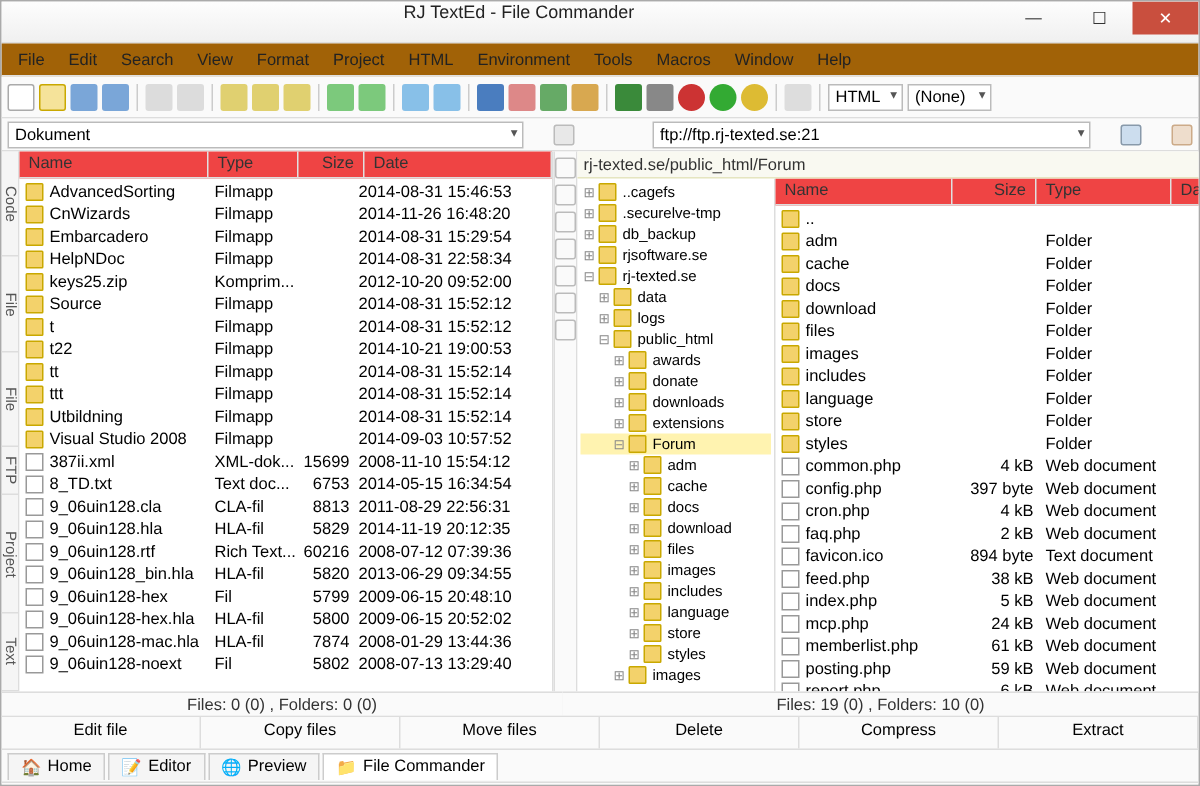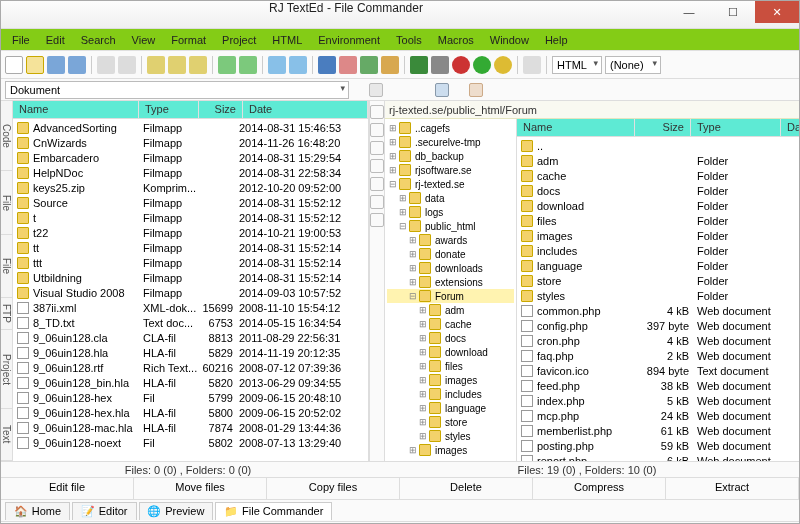--- a/index.html
+++ b/index.html
@@ -2,36 +2,36 @@
 <html><head>
 <meta charset="utf-8">
 <style>
 * { box-sizing: border-box; margin: 0; padding: 0; font-family: "Segoe UI", Tahoma, sans-serif; font-size: 11px; }
 body { background: #f0f0f0; width: 800px; height: 524px; overflow: hidden; border: 1px solid #aaa; }
 .titlebar { height: 28px; background: linear-gradient(#fdfdfd,#f0f0f0); display:flex; align-items:flex-start; border-bottom:1px solid #ddd;}
 .titlebar-title { flex:1; text-align:center; color:#222; font-size:12px; }
 .win-btns { display:flex; }
 .win-btn { width: 44px; height: 22px; display:flex; align-items:center; justify-content:center; color:#333; }
 .win-close { background:#c94f3e; color:#fff; }
-.menubar { height:22px; background:#84cc16; display:flex; align-items:center; padding:0 4px; gap:2px; border-bottom:1px solid #e0e0e0;}
+.menubar { height:22px; background:#a16207; display:flex; align-items:center; padding:0 4px; gap:2px; border-bottom:1px solid #e0e0e0;}
 .menu-item { padding:2px 7px; color:#222; }
 .toolbar { height:28px; background:#fafafa; display:flex; align-items:center; padding:0 4px; gap:3px; border-bottom:1px solid #ddd; overflow:hidden;}
 .tb-icon { width:18px; height:18px; border-radius:2px; display:inline-block; }
 .tb-sep { width:1px; height:18px; background:#ccc; margin:0 2px;}
 .dd { height:18px; border:1px solid #bbb; background:#fff; padding:0 14px 0 4px; font-size:11px; display:flex; align-items:center; position:relative;}
 .dd::after{content:"▾"; position:absolute; right:3px; top:1px; font-size:9px; color:#555;}
 .addrbar { height:22px; background:#fafafa; display:flex; align-items:center; gap:20px; padding:0 4px; border-bottom:1px solid #ddd;}
 .addrbox { flex:1; height:18px; border:1px solid #bbb; background:#fff; padding:0 4px; display:flex; align-items:center; overflow:hidden; white-space:nowrap;}
 .addrbox.half { flex:0 0 344px; }
 .main { display:flex; height:360px; }
 .vtab { width:14px; background:#f5f5f5; display:flex; flex-direction:column; border-right:1px solid #ddd;}
 .vtab span { writing-mode:vertical-rl; text-orientation:mixed; font-size:10px; color:#555; padding:6px 0; border-bottom:1px solid #ddd; text-align:center;}
 .panel { flex:1; display:flex; flex-direction:column; background:#fff; border-right:1px solid #ddd;}
 .breadcrumb { height:18px; background:#f9f9f1; border-bottom:1px solid #e5e5c0; padding:0 4px; display:flex; align-items:center; color:#333;}
-.listhdr { height:18px; background:#5eead4; border-bottom:1px solid #ddd; display:flex;}
+.listhdr { height:18px; background:#ef4444; border-bottom:1px solid #ddd; display:flex;}
 .listhdr div { padding:2px 6px; border-right:1px solid #e0e0e0; color:#333;}
 .filelist { flex:1; overflow:hidden; }
 .row { display:flex; height:15px; align-items:flex-end; padding-left:4px;}
 .ic { width:12px; height:12px; margin-right:4px; display:inline-block;}
 .ic-folder{background:#f3d26b;border:1px solid #c9a800;border-radius:1px;}
 .ic-file{background:#fff;border:1px solid #999;}
 .tree { flex:0 0 132px; border-right:1px solid #ddd; overflow:hidden; padding:2px;}
 .tree .trow{display:flex;align-items:center;height:14px;white-space:nowrap;}
 .tree .ind{display:inline-block;}
 .statusline{height:16px;background:#fafafa;border-top:1px solid #ddd;display:flex;align-items:center;justify-content:center;color:#333;font-size:11px;}
@@ -112,20 +112,21 @@
   <span class="tb-icon" style="background:#ddd"></span>
   <span class="tb-sep"></span>
   <div class="dd" style="width:50px">HTML</div>
   <div class="dd" style="width:56px">(None)</div>
 </div>
 
 <div class="addrbar">
   <div class="dd addrbox half">Dokument</div>
   <span class="tb-icon" style="background:#e8e8e8;border:1px solid #bbb;width:14px;height:14px"></span>
   <div style="width:12px"></div>
+  <div class="dd addrbox">ftp://ftp.rj-texted.se:21</div>
   <span class="tb-icon" style="background:#cde;border:1px solid #89a;width:14px;height:14px"></span>
   <span class="tb-icon" style="background:#edc;border:1px solid #ca8;width:14px;height:14px"></span>
 </div>
 
 <div class="main">
   <div class="vtab" id="vtl">
       <span>Code Explorer</span>
       <span>File Explorer</span>
       <span>File Explorer</span>
       <span>FTP</span>
@@ -606,22 +607,22 @@
 
 </div>
 
 <div style="display:flex">
   <div class="statusline" style="flex:0 0 374px">Files: 0 (0) ,   Folders: 0 (0)</div>
   <div class="statusline" style="flex:1">Files: 19 (0) ,   Folders: 10 (0)</div>
 </div>
 
 <div class="actionbar" id="actionbar">
     <div>Edit file</div>
+    <div>Copy files</div>
     <div>Move files</div>
-    <div>Copy files</div>
     <div>Delete</div>
     <div>Compress</div>
     <div>Extract</div>
   </div>
 
 <div class="tabbar" id="tabbar">
     <div class="tab">
       <span>🏠</span>
       <span>Home</span>
     </div>

